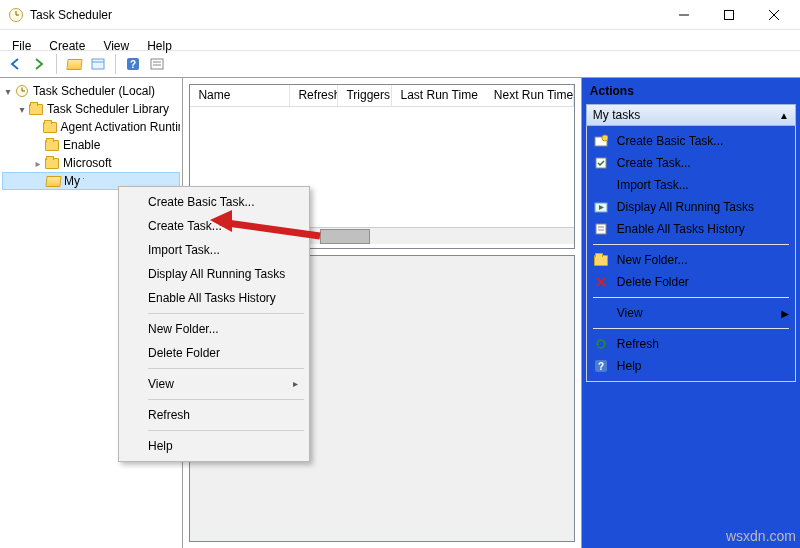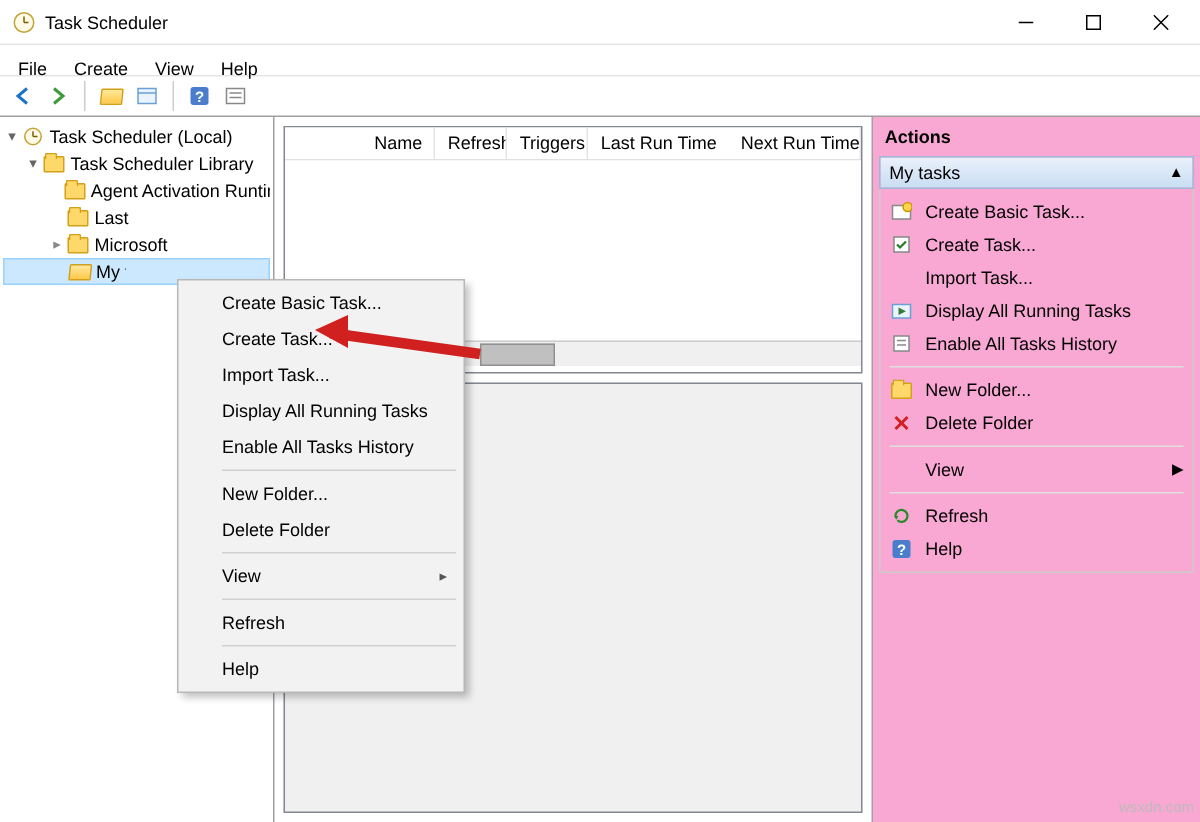--- a/index.html
+++ b/index.html
@@ -56,28 +56,28 @@
     overflow: hidden;
     background:#fff;
   }
   .tree-node { display:flex; align-items:center; height:18px; white-space:nowrap; }
   .tree-node .twisty{ width:12px; display:inline-flex; justify-content:center; color:#666; font-size:10px;}
   .tree-node .icon{ width:16px; height:16px; display:inline-flex; align-items:center; justify-content:center; margin-right:3px;}
   .indent1{padding-left:14px;}
   .indent2{padding-left:30px;}
   .tree-node.selected { background:#cce8ff; border:1px solid #99d1ff; height:18px;}
   
-  .mid-pane { flex:1; display:flex; flex-direction:column; border-right:1px solid #a0a0a0;text-align:right;}
+  .mid-pane { flex:1; display:flex; flex-direction:column; border-right:1px solid #a0a0a0;}
   .list-area{ flex:0 0 165px; margin:6px; border:1px solid #828790;}
   .list-header{ display:flex; height:22px; border-bottom:1px solid #e0e0e0; background:#fff;}
   .list-header .col{ padding:3px 8px; border-right:1px solid #e5e5e5; font-size:12px; white-space:nowrap; overflow:hidden;}
   .list-body{ height:120px; background:#fff;}
   .detail-area{flex:1; margin:0 6px 6px 6px; border:1px solid #828790; background:#f0f0f0;}
   
-  .actions-pane{ width:220px; padding:4px; background:#f9a8d4;}
+  .actions-pane{ width:220px; padding:4px; background:#1d4ed8;}
   .actions-title{ font-weight:600; font-size:12px; padding:2px 4px 6px 4px;}
   .actions-header{ background:#d4e2f1; background:linear-gradient(#eaf1fb,#c9ddf3); border:1px solid #a0b8d8; padding:3px 6px; display:flex; justify-content:space-between; align-items:center;}
   .actions-list{ border:1px solid #ccc; border-top:none; padding:4px 0;}
   .action-item{ display:flex; align-items:center; padding:3px 6px; gap:8px;}
   .action-item .ai-icon{ width:16px; height:16px; display:inline-flex; align-items:center; justify-content:center;}
   .action-sep{ height:1px; background:#e0e0e0; margin:4px 6px;}
   
   .context-menu{
     position:absolute;
     left:118px; top:186px;
@@ -95,21 +95,21 @@
   .folder{ display:inline-block; width:14px; height:11px; background:#ffd86b; border:1px solid #d4a017; border-radius:1px; position:relative;}
   .folder::before{content:""; position:absolute; top:-3px; left:0; width:6px; height:3px; background:#ffd86b; border:1px solid #d4a017; border-bottom:none; border-radius:1px 1px 0 0;}
   .folder-open{ display:inline-block; width:15px; height:11px; background:linear-gradient(#ffe89a,#ffc94a); border:1px solid #d4a017; border-radius:1px; transform:skewX(-6deg); position:relative;}
   
   .arrow-annotation{
     position:absolute;
     left:210px; top:210px;
     z-index:60;
     pointer-events:none;
   }
-  .watermark{position:absolute; right:4px; bottom:4px; font-size:10px; color:#bbb;}
+  .watermark{position:absolute; right:4px; bottom:4px; font-size:14px; color:#bbb;}
 </style>
 </head>
 <body>
 
 <div class="titlebar">
   <span class="app-icon">
     <svg width="16" height="16" viewBox="0 0 16 16">
         <circle cx="8" cy="8" r="6.5" fill="#fffbe6" stroke="#c2a23a"></circle>
         <line x1="8" y1="8" x2="8" y2="4" stroke="#7a5c00" stroke-width="1"></line>
         <line x1="8" y1="8" x2="11" y2="8" stroke="#7a5c00" stroke-width="1"></line>
@@ -205,21 +205,21 @@
       <span class="icon">
           <span class="folder"></span>
         </span>
       <span style="overflow:hidden; text-overflow:clip; max-width:120px;">Agent Activation Runtime</span>
     </div>
     <div class="tree-node indent2">
       <span class="twisty"></span>
       <span class="icon">
           <span class="folder"></span>
         </span>
-      <span>Last</span>
+      <span>Enable</span>
     </div>
     <div class="tree-node indent2">
       <span class="twisty" style="color:#888;">▸</span>
       <span class="icon">
           <span class="folder"></span>
         </span>
       <span>Microsoft</span>
     </div>
     <div class="tree-node indent2 selected">
       <span class="twisty"></span>

